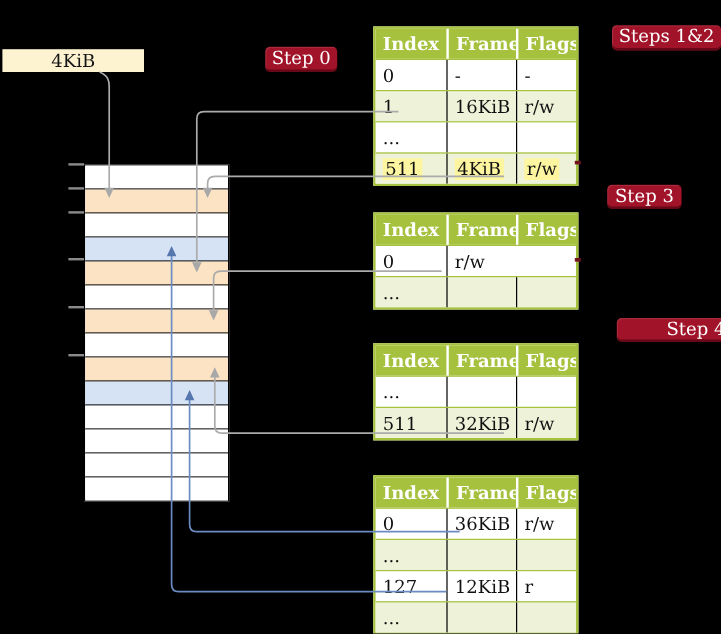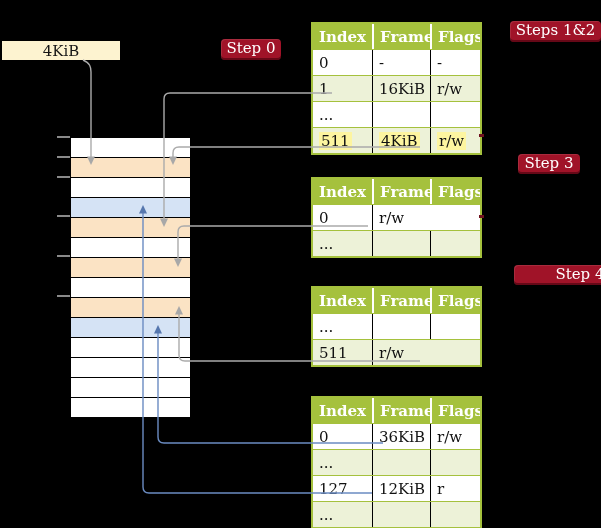--- a/index.html
+++ b/index.html
@@ -9,21 +9,21 @@
   
   .cr3{position:absolute;left:2px;top:41px;width:118px;height:19px;background:#fdf3d0;
        color:#151515;font-size:15px;display:flex;align-items:center;justify-content:center;}
 
   
   .badge{position:absolute;background:#a01328;color:#fff;font-size:15px;border-radius:4px;
          display:flex;align-items:flex-start;justify-content:center;
          box-shadow:inset 0 -2px 0 rgba(55,0,10,.55), inset 1px 1px 0 rgba(255,255,255,.10);}
   .b-step0{left:188px;top:39px;width:60px;height:21px;margin-left:33px;}
   .b-steps12{left:510px;top:21px;width:91px;height:21px;}
-  .b-step3{left:518px;top:154px;width:62px;height:20px;}
+  .b-step3{left:506px;top:154px;width:62px;height:20px;}
   .b-step4{left:514px;top:265px;width:60px;height:20px;padding-left:36px;}
 
   
   .memstack{position:absolute;left:70px;top:137px;width:119px;border:1px solid #000;background:#fff;}
   [data-name="memory-row"]{height:19px;border-bottom:1px solid #000;}
   .memstack div:last-child{border-bottom:none;}
   .kind-empty{background:#ffffff;}
   .kind-table{background:#fbe3c4;}
   .kind-page{background:#d5e3f5;}
   .tick{position:absolute;left:57px;width:13px;height:2px;background:#8a8a8a;}
@@ -146,20 +146,21 @@
       <div class="tc c2" data-name="col-header-frame">Frame</div>
       <div class="tc c3" data-name="col-header-flags">Flags</div>
     </div>
     <div class="trow" data-name="table-row">
       <div class="tc c1" data-name="cell-index">...</div>
       <div class="tc c2" data-name="cell-frame"></div>
       <div class="tc c3" data-name="cell-flags"></div>
     </div>
     <div class="trow grow" data-name="table-row">
       <div class="tc c1" data-name="cell-index">511</div>
+      <div class="tc c2" data-name="cell-frame">32KiB</div>
       <div class="tc c3" data-name="cell-flags">r/w</div>
     </div>
   </div>
 
   <div class="ptable" style="top:396px" data-name="level1-table">
     <div class="trow thead" data-name="table-header-row">
       <div class="tc c1" data-name="col-header-index">Index</div>
       <div class="tc c2" data-name="col-header-frame">Frame</div>
       <div class="tc c3" data-name="col-header-flags">Flags</div>
     </div>

